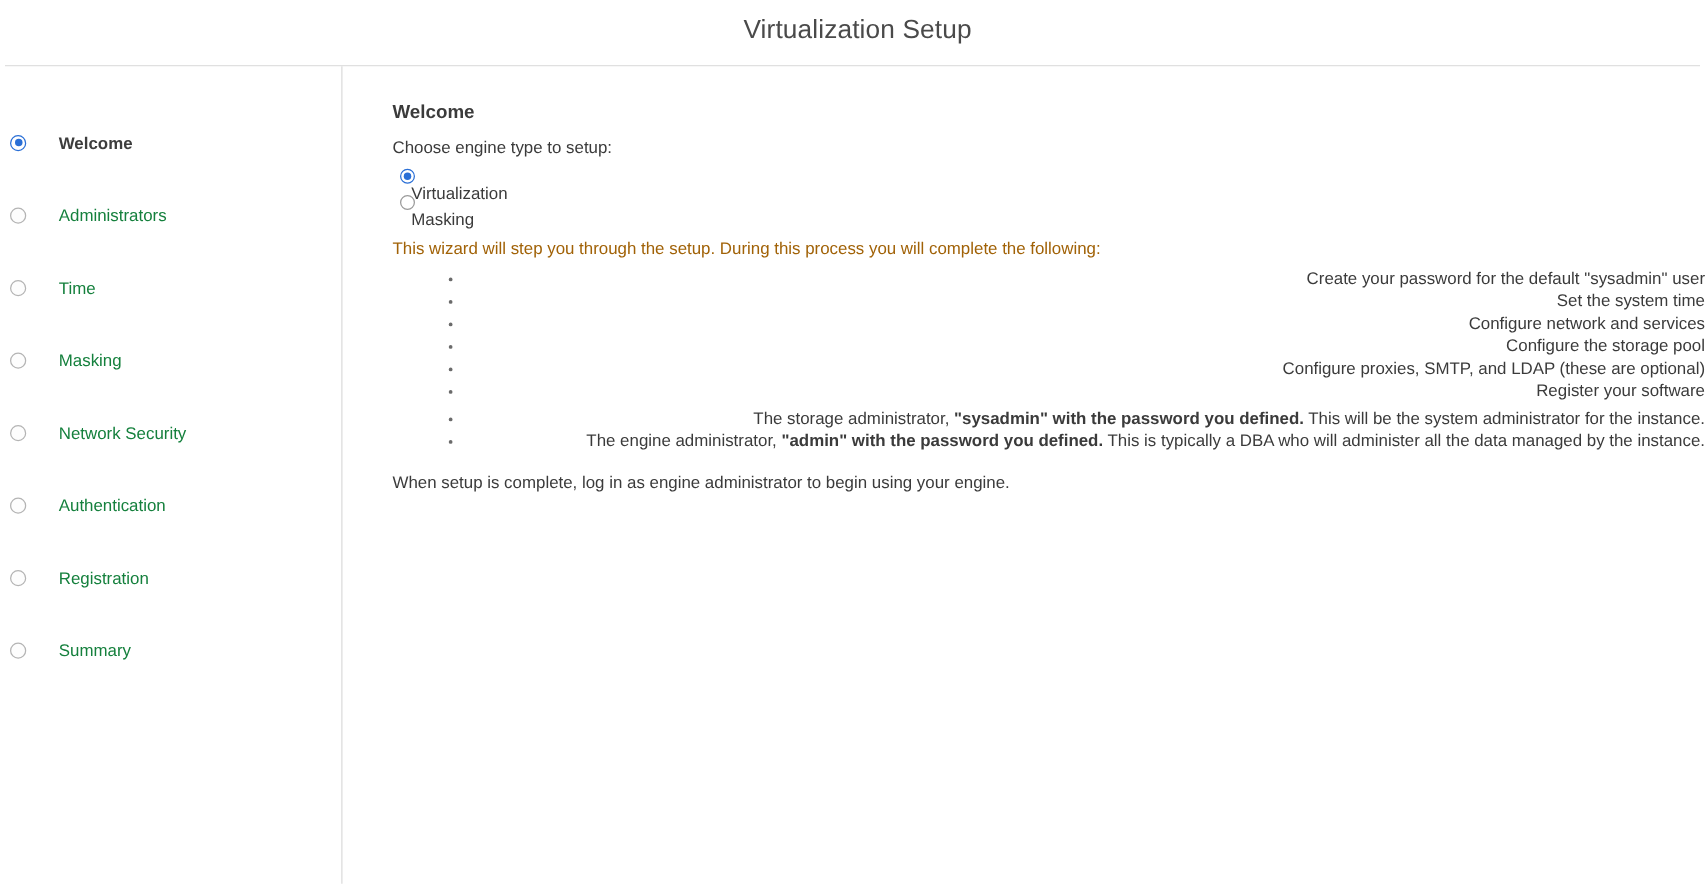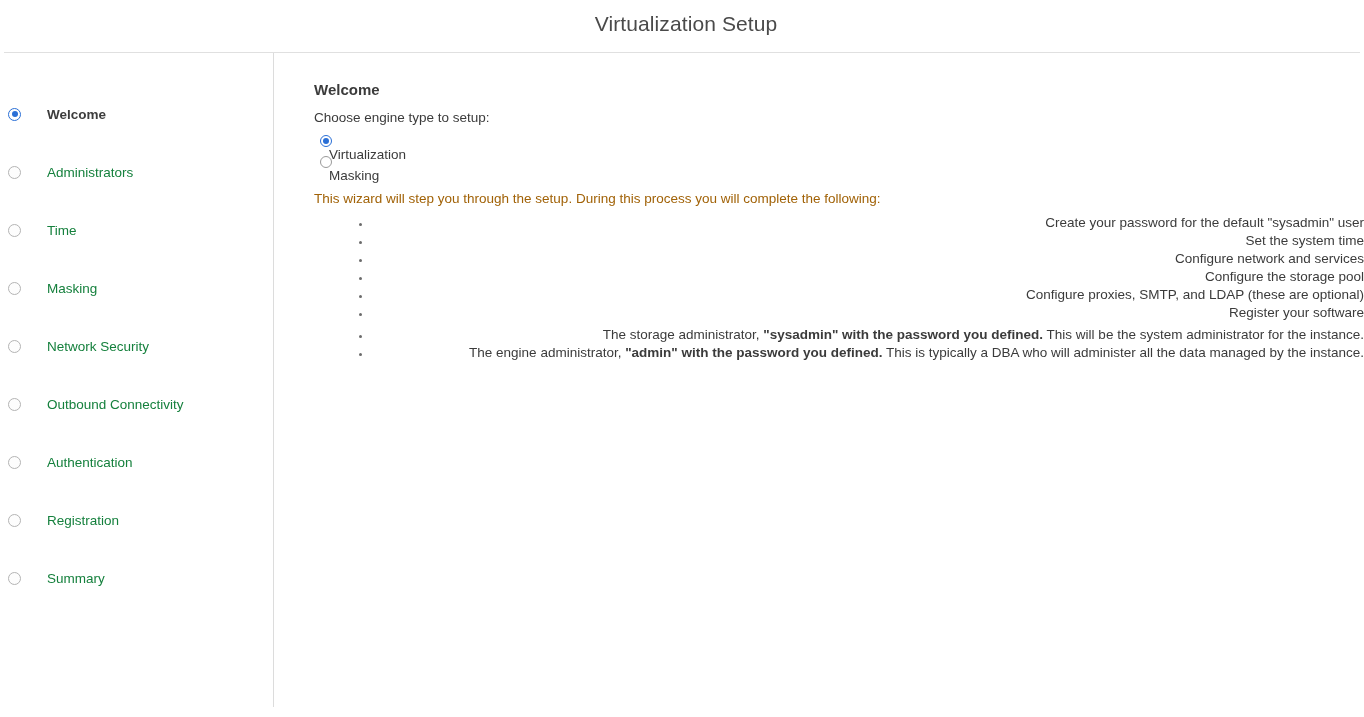--- a/index.html
+++ b/index.html
@@ -191,24 +191,20 @@
         <span class="step-radio"></span>
         <span class="step-label">Masking</span>
       </div>
 
       <div class="step">
         <span class="step-radio"></span>
         <span class="step-label">Network Security</span>
       </div>
 
 
-      <div class="step">
-        <span class="step-radio"></span>
-        <span class="step-label">Outbound Connectivity</span>
-      </div>
 
       <div class="step">
         <span class="step-radio"></span>
         <span class="step-label">Authentication</span>
       </div>
 
 
       <div class="step">
         <span class="step-radio"></span>
         <span class="step-label">Registration</span>
@@ -251,18 +247,19 @@
 
       <ul class="bullets">
         <li>
           <span>The storage administrator, </span><span class="bold">"sysadmin" with the password you defined.</span><span> This will be the system administrator for the instance.</span>
         </li>
         <li>
           <span>The engine administrator, </span><span class="bold">"admin" with the password you defined.</span><span> This is typically a DBA who will administer all the data managed by the instance.</span>
         </li>
       </ul>
 
+      <p class="closing">When setup is complete, log in as engine administrator to begin using your engine.</p>
 
     </div>
 
   </div>
 
 </div>
 
 </body></html>

